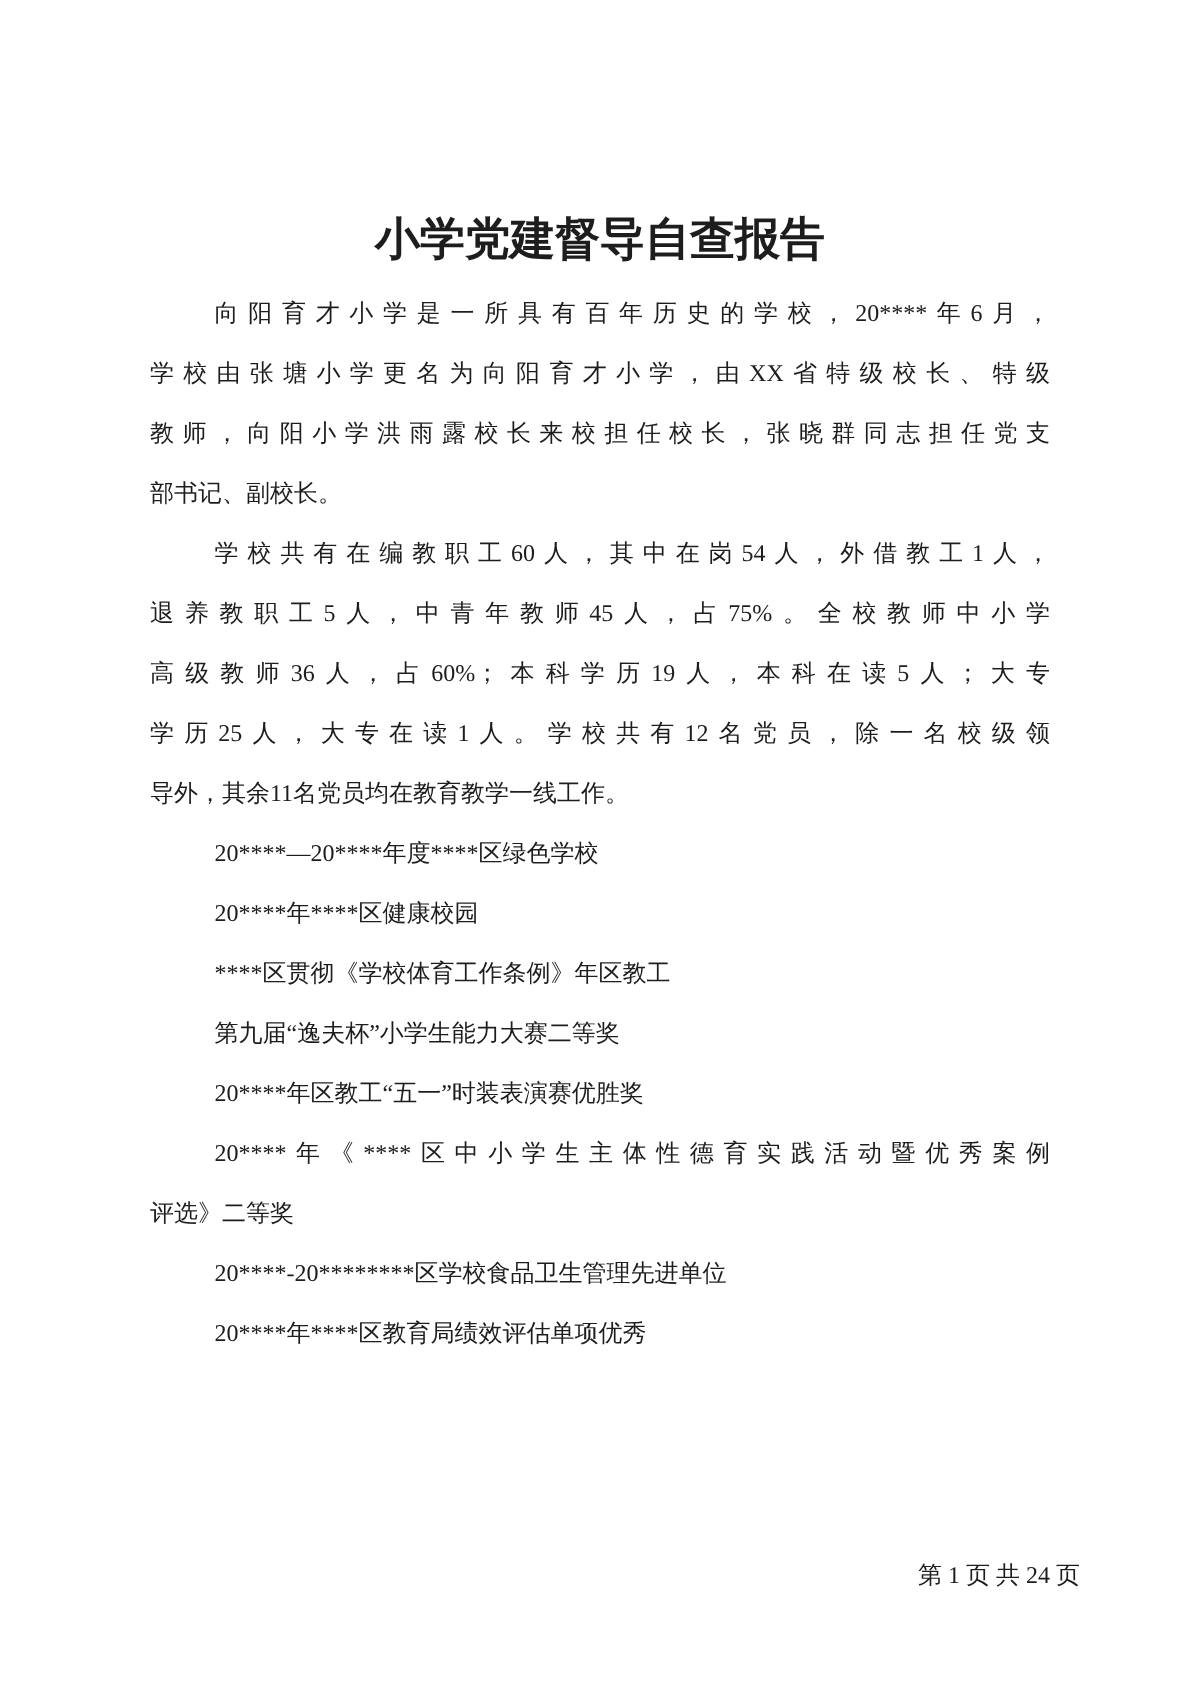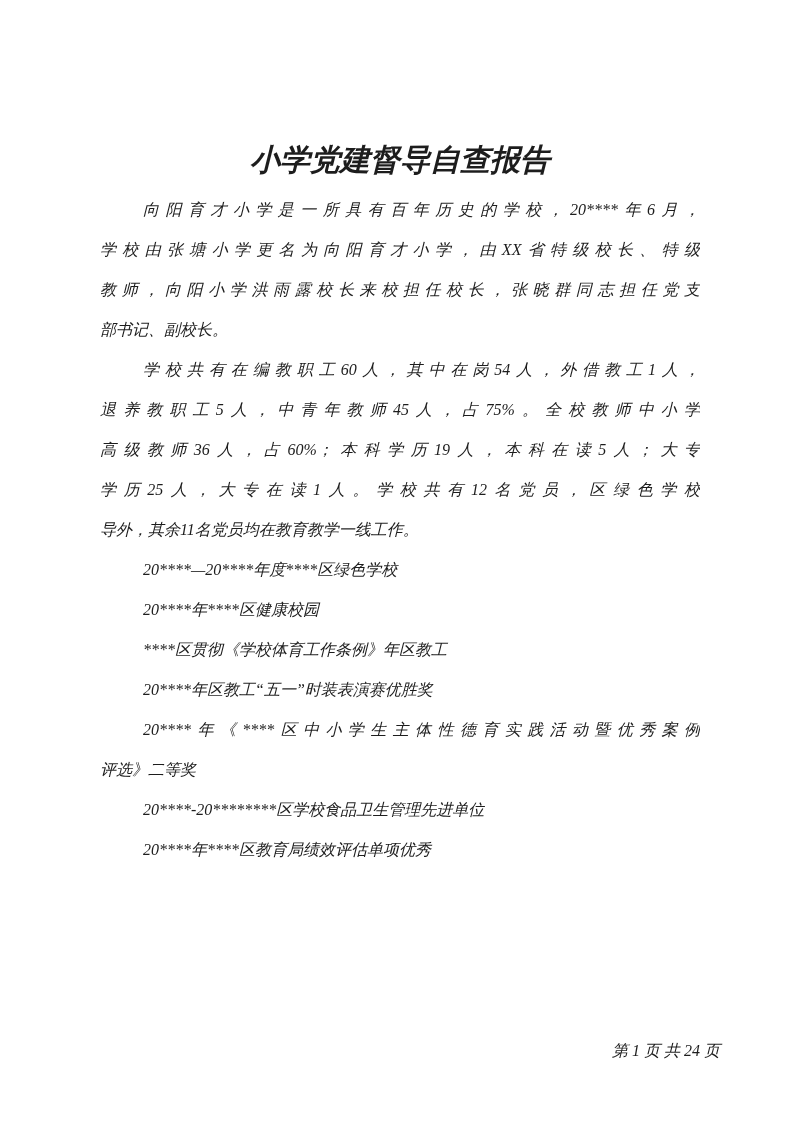--- a/index.html
+++ b/index.html
@@ -9,21 +9,20 @@
   }
   .page {
     position: relative;
     width: 800px;
     height: 1131px;
     margin: 0 auto;
     background: var(--page-bg, #ffffff);
     color: var(--text-color, #1d1d1d);
     font-family: "Liberation Serif", "DejaVu Serif", serif;
     overflow: hidden;
-    font-style: italic;
   }
   .doc-title {
     position: absolute;
     top: 140px;
     left: 100px;
     width: 600px;
     margin: 0;
     text-align: center;
     font-size: 30px;
     font-weight: bold;
@@ -72,25 +71,26 @@
   <h1 class="doc-title">小学党建督导自查报告</h1>
 
   <div class="doc-body" id="body-lines">
       <div class="line indent fill">向阳育才小学是一所具有百年历史的学校，20****年6月，</div>
       <div class="line fill">学校由张塘小学更名为向阳育才小学，由XX省特级校长、特级</div>
       <div class="line fill">教师，向阳小学洪雨露校长来校担任校长，张晓群同志担任党支</div>
       <div class="line">部书记、副校长。</div>
       <div class="line indent fill">学校共有在编教职工60人，其中在岗54人，外借教工1人，</div>
       <div class="line fill">退养教职工5人，中青年教师45人，占75%。全校教师中小学</div>
       <div class="line fill">高级教师36人，占60%；本科学历19人，本科在读5人；大专</div>
-      <div class="line fill">学历25人，大专在读1人。学校共有12名党员，区绿色学校</div>
+      <div class="line fill">学历25人，大专在读1人。学校共有12名党员，除一名校级领</div>
       <div class="line">导外，其余11名党员均在教育教学一线工作。</div>
       <div class="line indent">20****—20****年度****区绿色学校</div>
       <div class="line indent">20****年****区健康校园</div>
       <div class="line indent">****区贯彻《学校体育工作条例》年区教工</div>
+      <div class="line indent">第九届“逸夫杯”小学生能力大赛二等奖</div>
       <div class="line indent">20****年区教工“五一”时装表演赛优胜奖</div>
       <div class="line indent fill">20****年《****区中小学生主体性德育实践活动暨优秀案例</div>
       <div class="line">评选》二等奖</div>
       <div class="line indent">20****-20********区学校食品卫生管理先进单位</div>
       <div class="line indent">20****年****区教育局绩效评估单项优秀</div>
     </div>
 
   <div class="page-footer">
     <span>第 1 页  共 24 页</span>
   </div>

